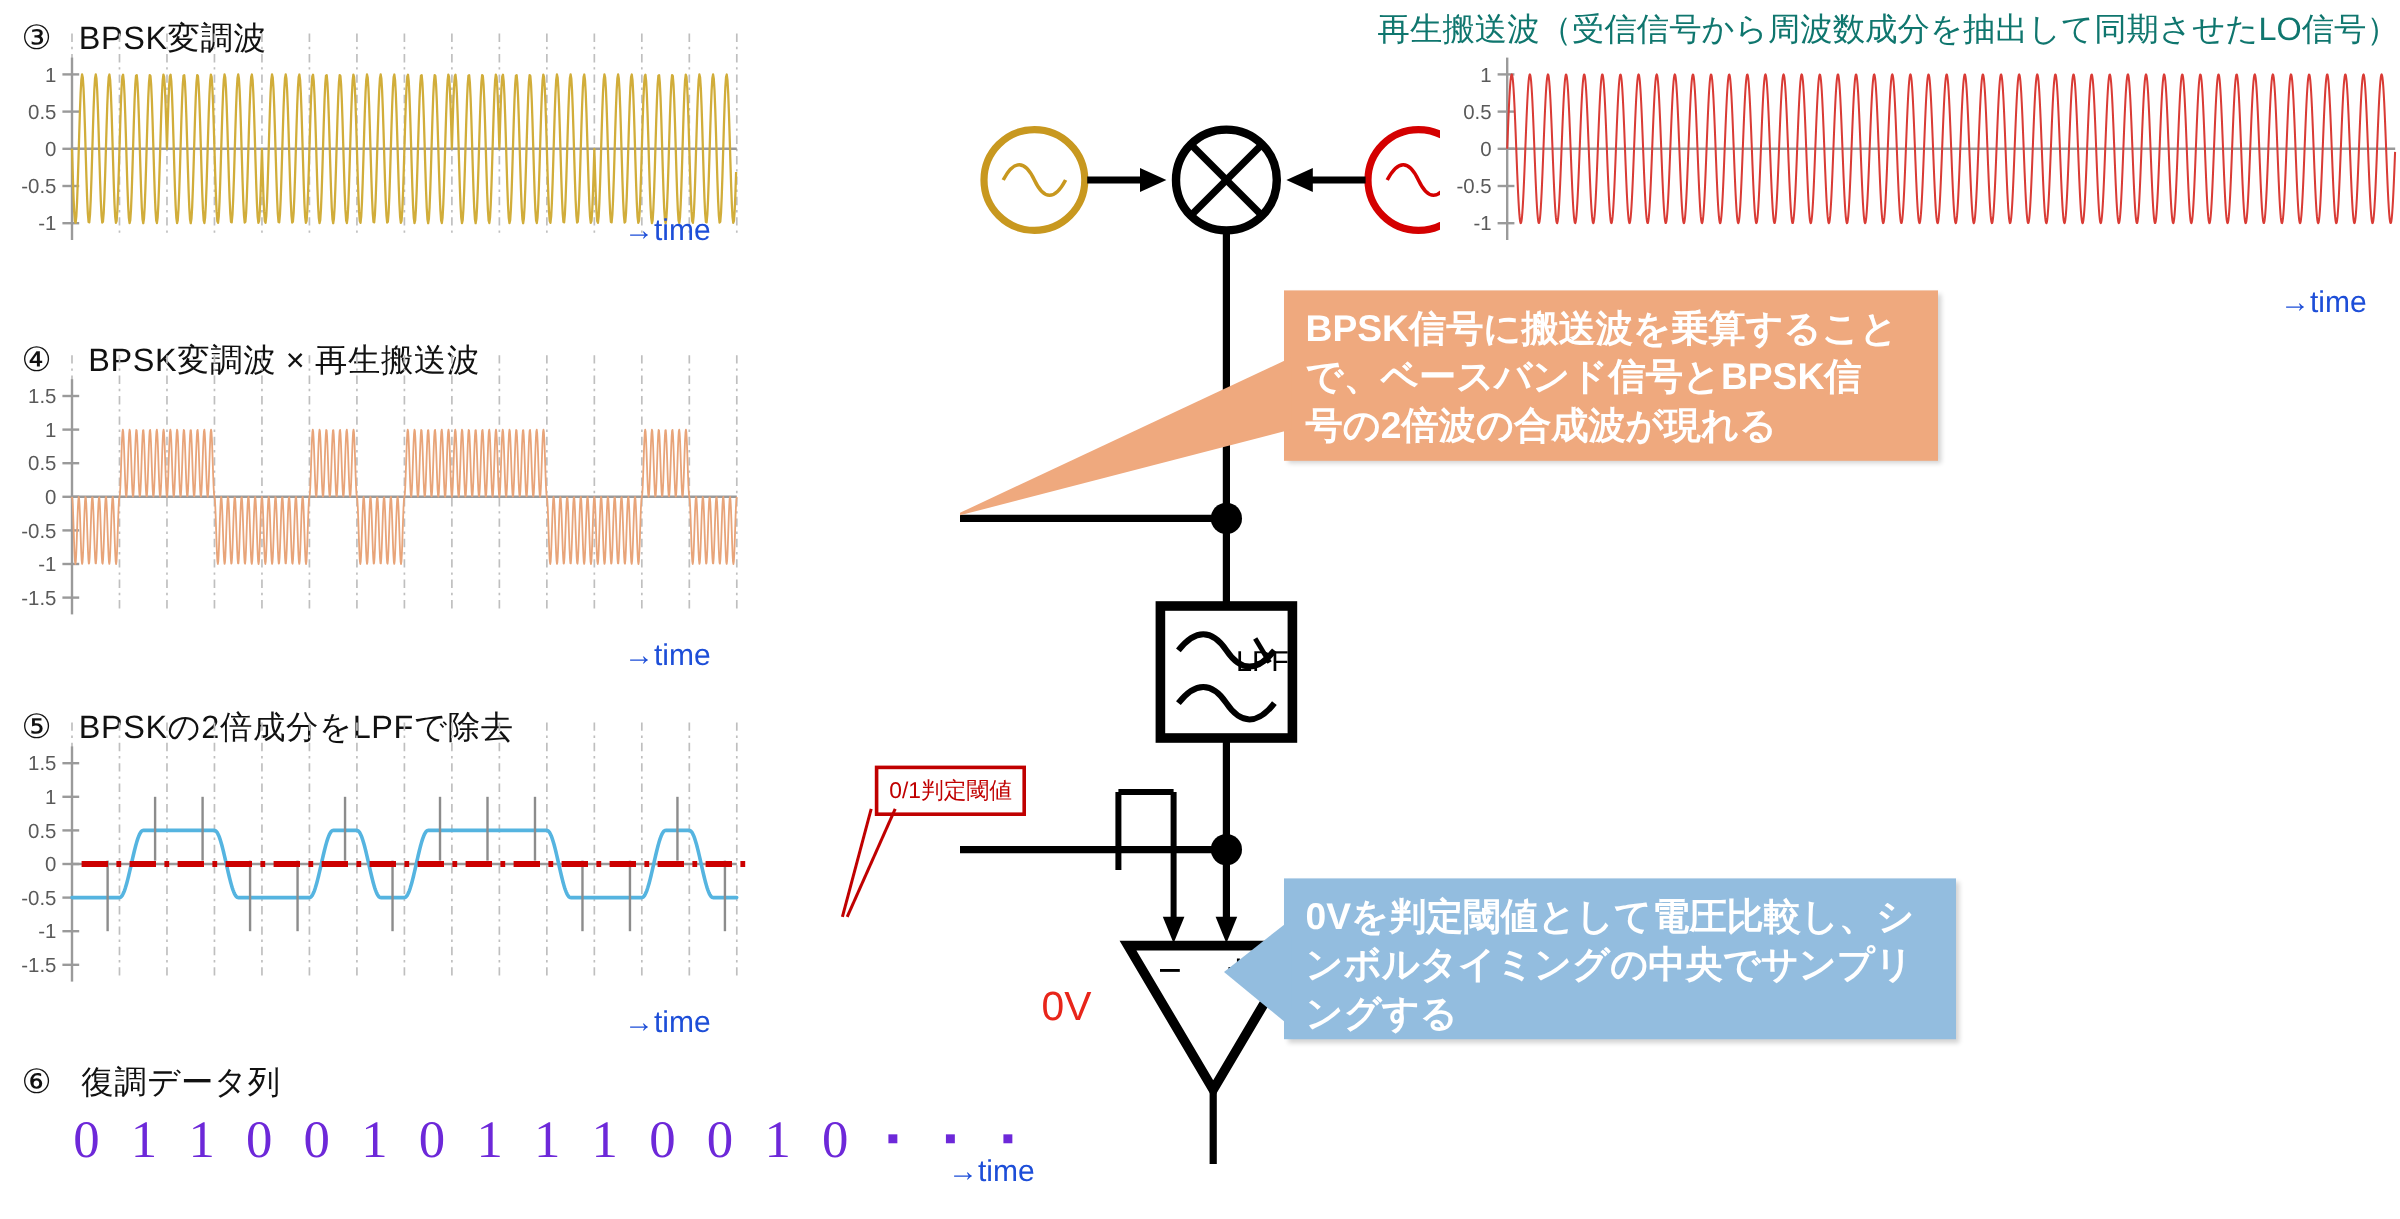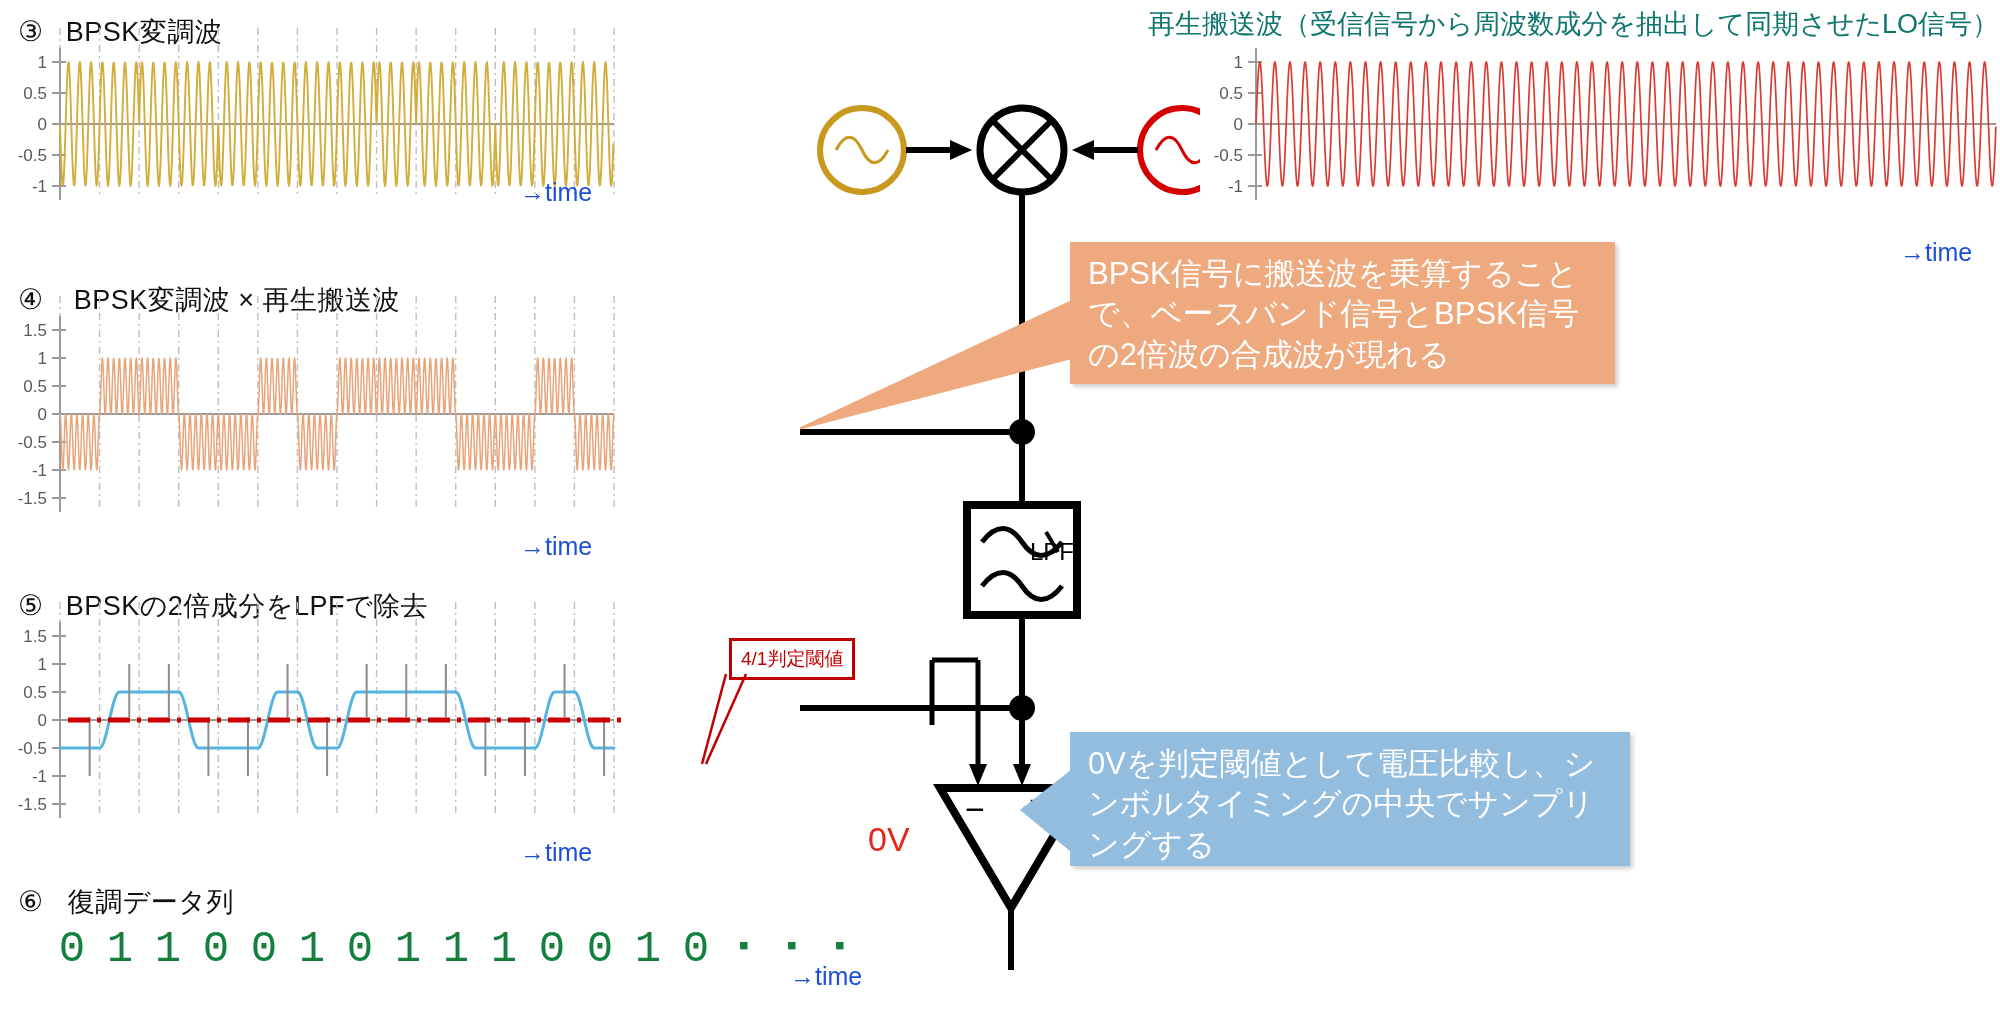--- a/index.html
+++ b/index.html
@@ -31,34 +31,35 @@
   
   .top-title{
     font-size:27px;white-space:nowrap;color:#0f766e;
   }
 
   
   .callout{
     position:absolute;color:#fff;font-size:31px;line-height:1.3;
     padding:12px 33px 14px 18px;box-sizing:border-box;
     box-shadow:3px 3px 4px rgba(0,0,0,.18);
+    font-weight:bold;
   }
   .callout.orange{background:#efa97e;}
   .callout.blue{background:#93bddf;}
 
   
   .lpf-lbl{font-size:24px;color:#000;margin-top:23px;}
   .zerov-lbl{font-size:34px;color:#e8251a;font-weight:400;}
   .thr-box{
     position:absolute;border:3px solid #c00000;background:#fff;
     color:#c00000;font-size:19px;padding:5px 9px;white-space:nowrap;
   }
   .bits{
-    position:absolute;font-size:44px;letter-spacing:0;color:#15803d;
-    white-space:nowrap;font-family:Liberation Mono, monospace;
+    position:absolute;font-size:44px;letter-spacing:0;color:#6d28d9;
+    white-space:nowrap;font-family:Liberation Serif, serif;
   }
   .bit{display:inline-block;width:48px;text-align:center;}
   .dot{display:inline-block;width:48px;text-align:center;font-size:30px;
        position:relative;top:-6px;}
 </style>
 </head>
 <body>
 
 <div class="abs top-title" style="left:1148px;top:6px;">再生搬送波（受信信号から周波数成分を抽出して同期させたLO信号）</div>
 
@@ -192,21 +193,21 @@
       <line x1="445.82142857142856" y1="50" x2="445.82142857142856" y2="103.19999999999999" stroke="#8c8c8c" stroke-width="2"></line>
       <line x1="485.3928571428571" y1="103.19999999999999" x2="485.3928571428571" y2="162" stroke="#8c8c8c" stroke-width="2"></line>
       <line x1="524.9642857142857" y1="103.19999999999999" x2="524.9642857142857" y2="162" stroke="#8c8c8c" stroke-width="2"></line>
       <line x1="564.5357142857142" y1="50" x2="564.5357142857142" y2="103.19999999999999" stroke="#8c8c8c" stroke-width="2"></line>
       <line x1="604.1071428571428" y1="103.19999999999999" x2="604.1071428571428" y2="162" stroke="#8c8c8c" stroke-width="2"></line>
       <line x1="68" y1="106" x2="624" y2="106" stroke="#cc0000" stroke-width="5" stroke-dasharray="22 7 4 7" stroke-linecap="butt"></line>
     </svg>
 </div>
 <div class="abs time-lbl" style="left:520px;top:838px;">→time</div>
 
-<div class="thr-box" style="left:729px;top:638px;">4/1判定閾値</div>
+<div class="thr-box" style="left:729px;top:638px;">0/1判定閾値</div>
 <svg class="abs" style="left:690px;top:660px;" width="140" height="110">
   <path d="M 36,14 L 12,104" stroke="#c00000" stroke-width="2.5" fill="none"></path>
   <path d="M 56,14 L 16,104" stroke="#c00000" stroke-width="2.5" fill="none"></path>
 </svg>
 
 <div class="abs sec-title" style="left:18px;top:884px;">
   <span class="sec-num">⑥</span>
   <span style="margin-left:16px;">復調データ列</span>
 </div>
 <div class="bits" id="bitrow" style="left:48px;top:924px;"><span class="bit">0</span><span class="bit">1</span><span class="bit">1</span><span class="bit">0</span><span class="bit">0</span><span class="bit">1</span><span class="bit">0</span><span class="bit">1</span><span class="bit">1</span><span class="bit">1</span><span class="bit">0</span><span class="bit">0</span><span class="bit">1</span><span class="bit">0</span><span class="dot">▪</span><span class="dot">▪</span><span class="dot">▪</span></div>

